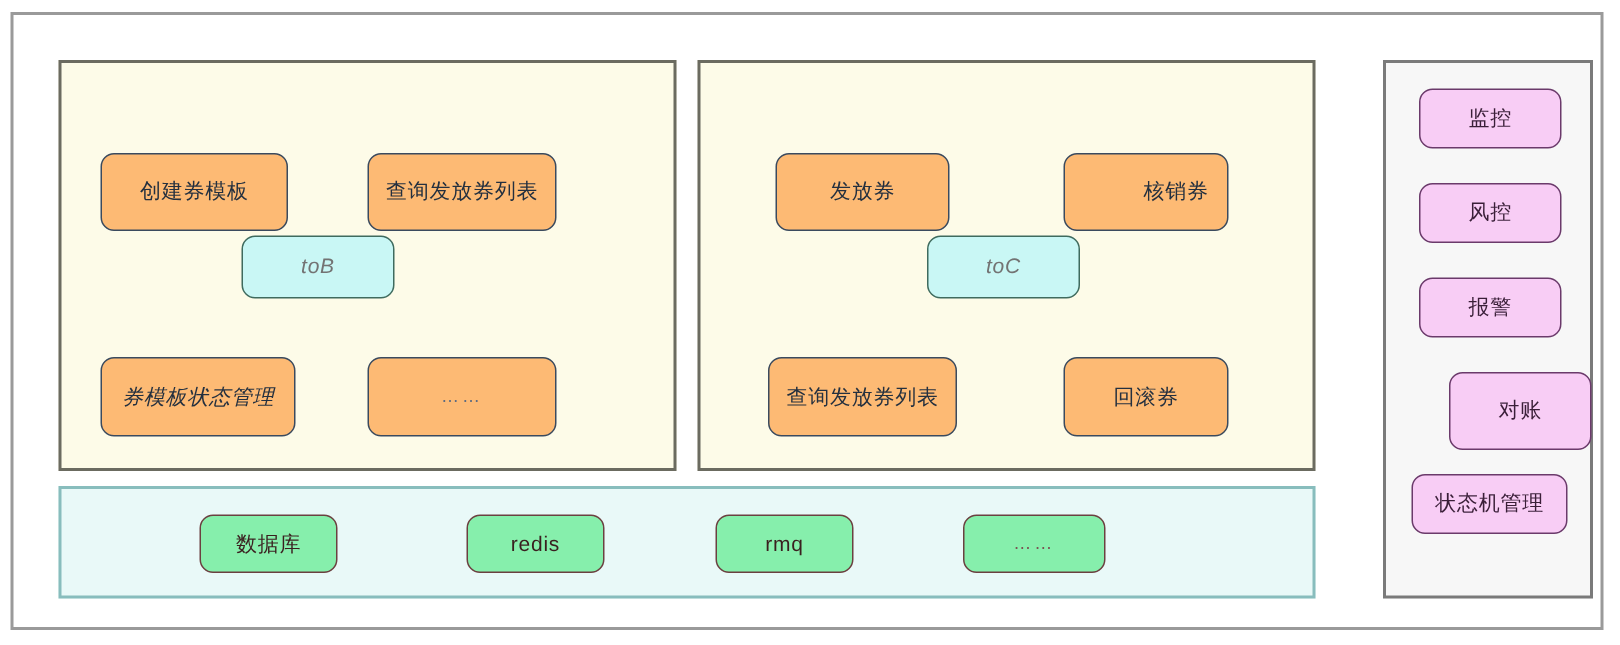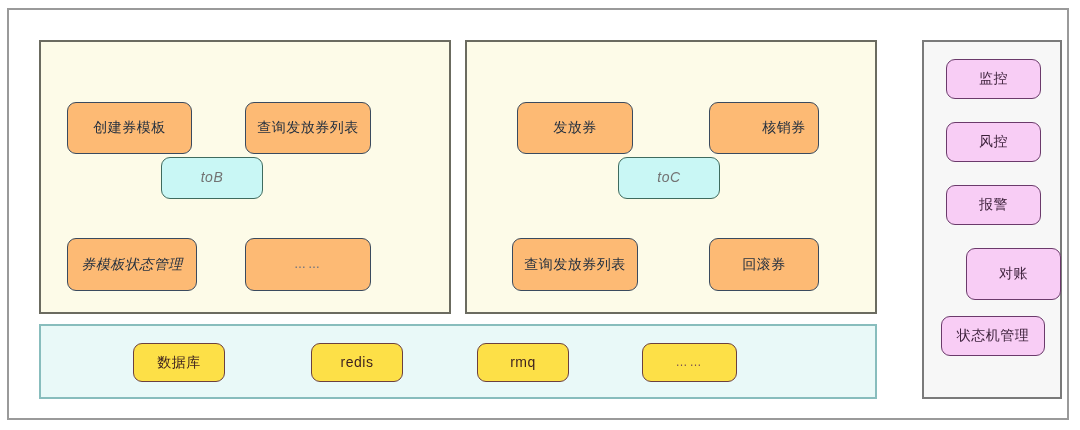--- a/index.html
+++ b/index.html
@@ -83,21 +83,21 @@
     color: #24303f;
     margin-top: 16px;
   }
   .node-cyan {
     background: #c9f7f5;
     border: 1.6px solid #3f6b5e;
     color: #737373;
     font-style: italic;
   }
   .node-pink {
-    background: #fde047;
+    background: #86efac;
     border: 1.6px solid #6b4040;
     color: #3a1f1f;
   }
   .node-magenta {
     background: #f8cdf5;
     border: 1.6px solid #6b3a6b;
     color: #3a1f38;
   }
   .node .dots {
     font-size: 12px;

